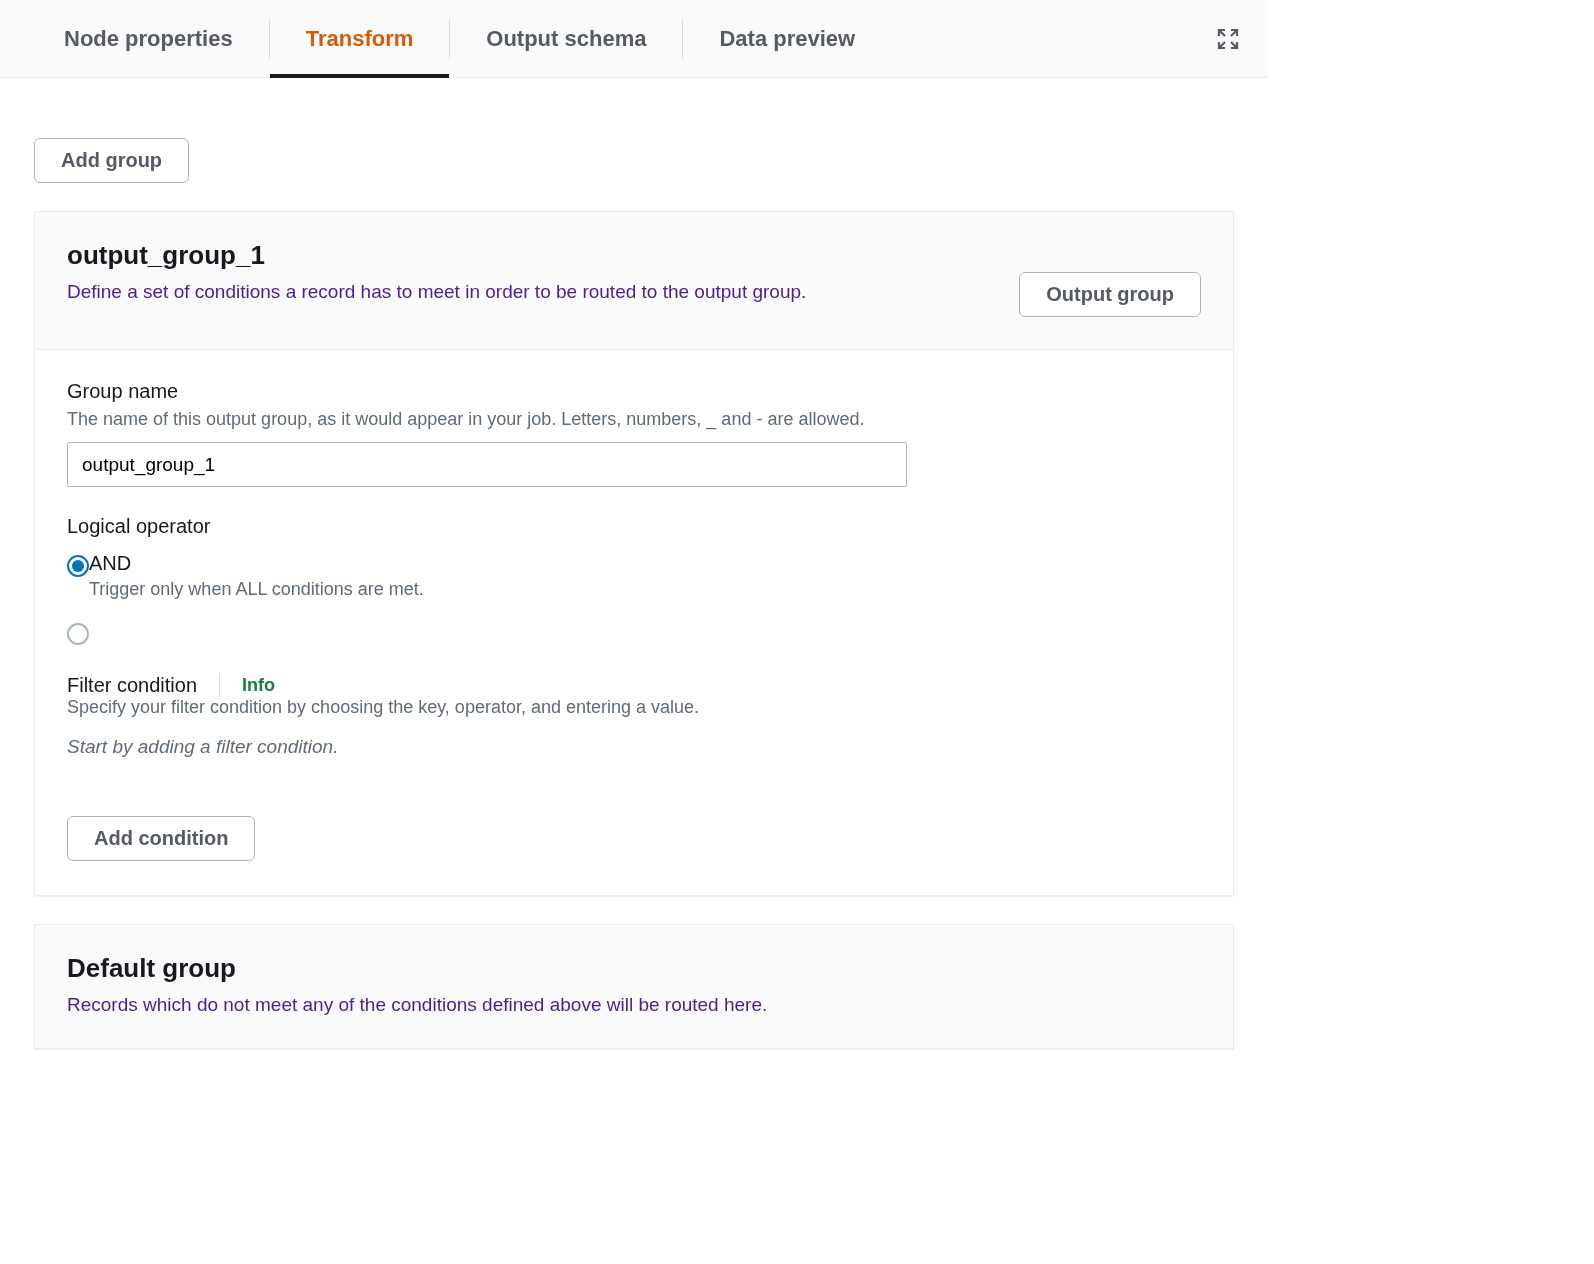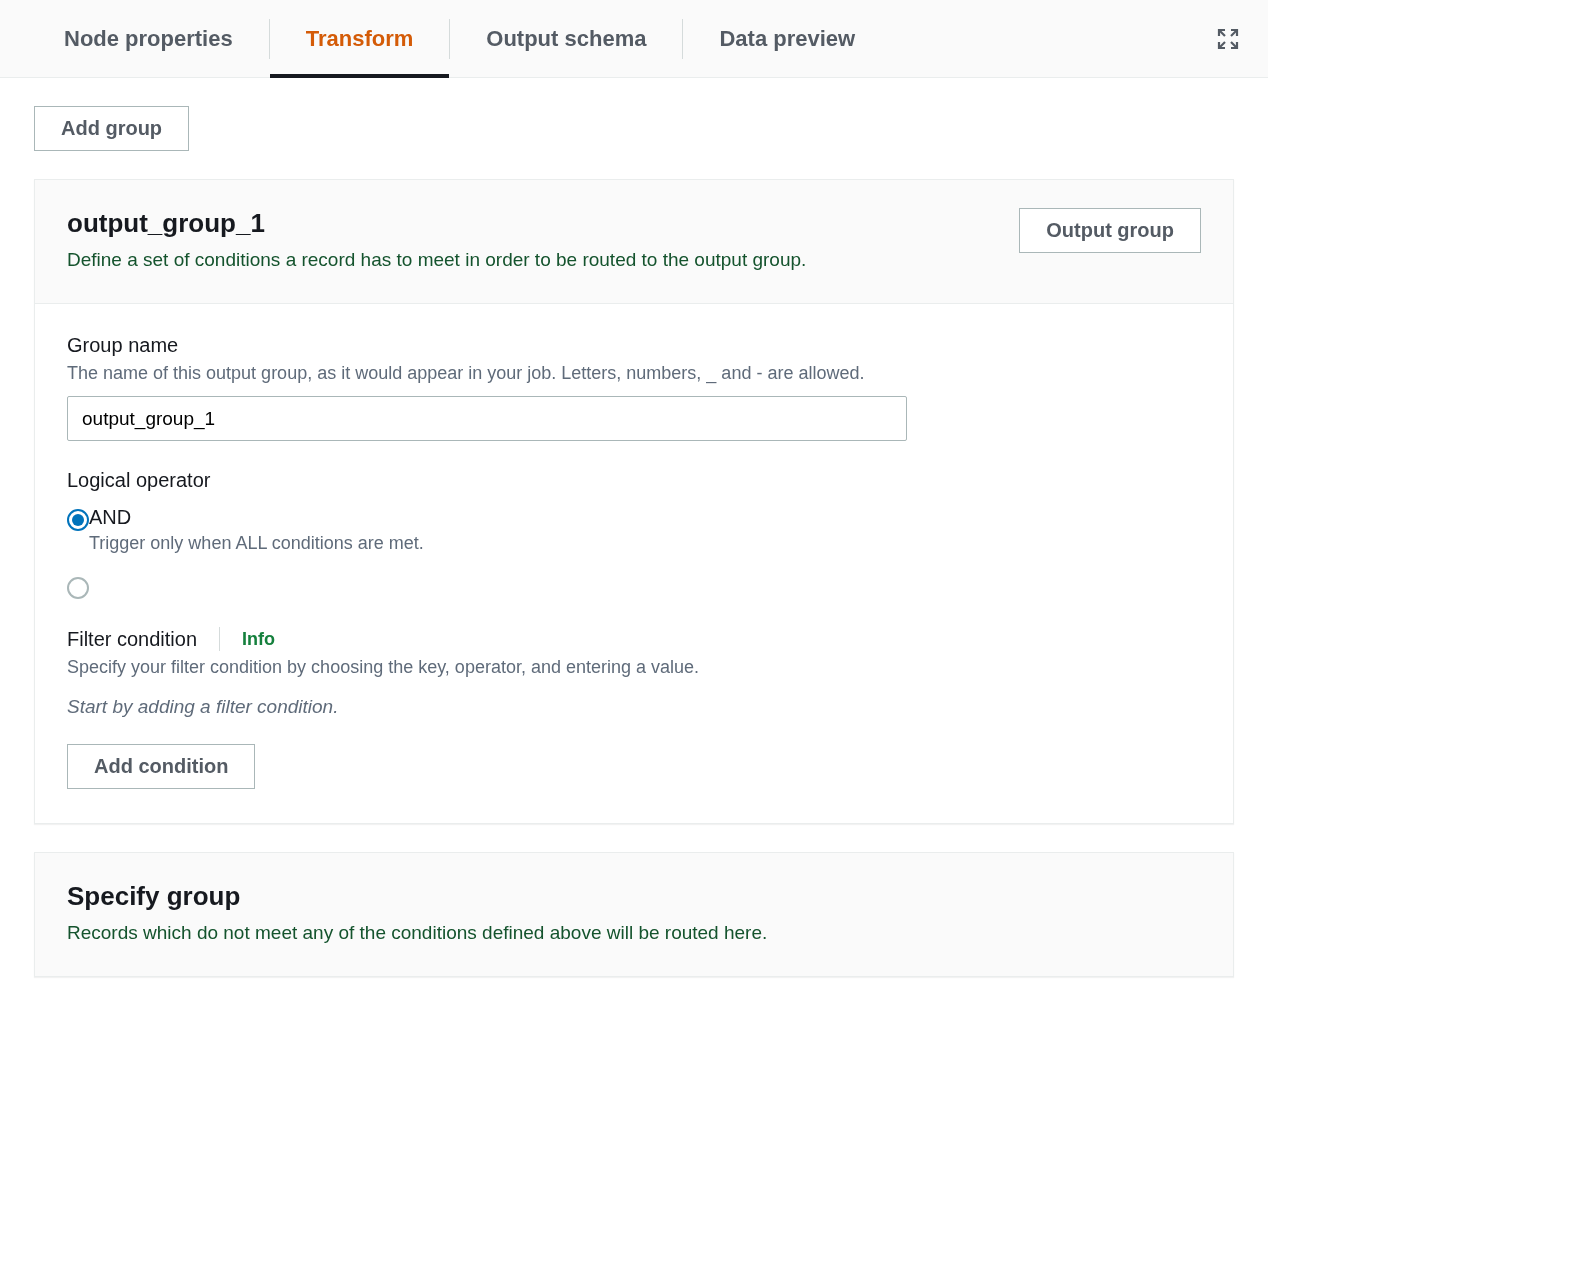--- a/index.html
+++ b/index.html
@@ -51,21 +51,22 @@
   }
   .content { padding: 28px 34px 40px; }
   .btn {
     font-size: 20px;
     font-weight: 700;
     color: #545b64;
     background: #ffffff;
     border: 1.5px solid #aab7b8;
     padding: 10px 26px;
     cursor: pointer;
-    border-radius: 0;
+    border-radius: 6px;
+    margin-top: 32px;
   }
   .card {
     border: 1px solid #eaeded;
     margin-top: 28px;
     box-shadow: 0 1px 1px rgba(0,0,0,0.05);
   }
   .card-header {
     background: #fafafa;
     padding: 28px 32px 32px;
     display: flex;
@@ -73,21 +74,21 @@
     justify-content: space-between;
     border-bottom: 1px solid #eaeded;
   }
   .card-title {
     font-size: 26px;
     font-weight: 700;
     margin-bottom: 10px;
   }
   .card-subtitle {
     font-size: 19px;
-    color: #14532d;
+    color: #4c1d95;
   }
   .card-body {
     background: #ffffff;
     padding: 30px 32px 34px;
   }
   .field { margin-bottom: 28px; }
   .field-label {
     font-size: 20px;
     font-weight: 400;
     margin-bottom: 6px;
@@ -137,21 +138,21 @@
     margin-bottom: 4px;
   }
   .radio-help {
     font-size: 18px;
     color: #5f6b7a;
   }
   .inline-label-row {
     display: flex;
     align-items: center;
     gap: 22px;
-    margin-bottom: 6px;
+    margin-bottom: 0;
   }
   .v-divider {
     width: 1px; height: 24px; background: #d5dbdb;
   }
   .info-link {
     font-size: 18px;
     font-weight: 700;
     color: #15803d;
     cursor: pointer;
   }
@@ -240,20 +241,20 @@
         <div class="hint-text">Start by adding a filter condition.</div>
 
         <button class="btn">Add condition</button>
 
       </div>
     </div>
 
     <div class="card default">
       <div class="card-header">
         <div>
-          <div class="card-title">Specify group</div>
+          <div class="card-title">Default group</div>
           <div class="card-subtitle">Records which do not meet any of the conditions defined above will be routed here.</div>
         </div>
       </div>
     </div>
 
   </div>
 </div>
 
 </body></html>

